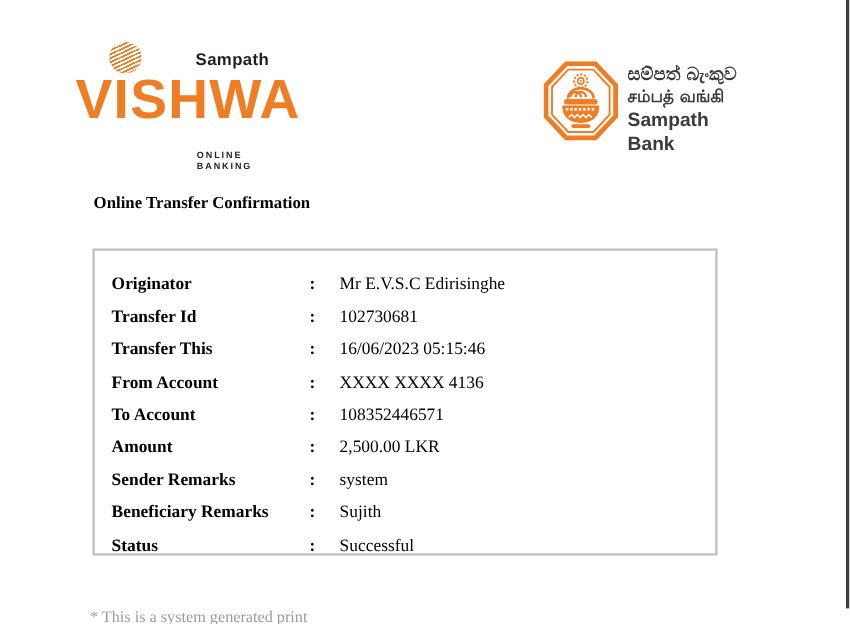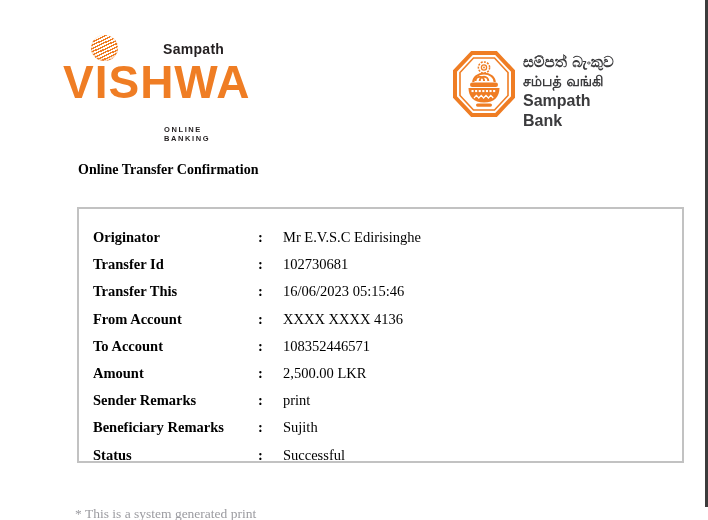--- a/index.html
+++ b/index.html
@@ -56,21 +56,21 @@
 
   
   .doc-title {
     position:absolute; left:78px; top:162px;
     font-family:"Liberation Serif", serif;
     font-weight:bold; font-size:14px; color:#000000;
   }
 
   
   .details-box {
-    position:absolute; left:77px; top:207px; width:607px; height:256px;
+    position:absolute; left:77px; top:207px; width:521px; height:256px;
     border:2px solid #c2c2c2;
     background:#ffffff;
     padding:15px 0 0 14px;
   }
   .detail-row {
     display:grid;
     grid-template-columns:165px 25px 1fr;
     height:27.2px;
     align-items:center;
     font-size:14.5px; color:#000000;
@@ -169,21 +169,21 @@
       <span class="detail-value">108352446571</span>
     </div>
     <div class="detail-row">
       <span class="detail-label">Amount</span>
       <span class="detail-colon">:</span>
       <span class="detail-value">2,500.00 LKR</span>
     </div>
     <div class="detail-row">
       <span class="detail-label">Sender Remarks</span>
       <span class="detail-colon">:</span>
-      <span class="detail-value">print</span>
+      <span class="detail-value">system</span>
     </div>
     <div class="detail-row">
       <span class="detail-label">Beneficiary Remarks</span>
       <span class="detail-colon">:</span>
       <span class="detail-value">Sujith</span>
     </div>
     <div class="detail-row">
       <span class="detail-label">Status</span>
       <span class="detail-colon">:</span>
       <span class="detail-value">Successful</span>

